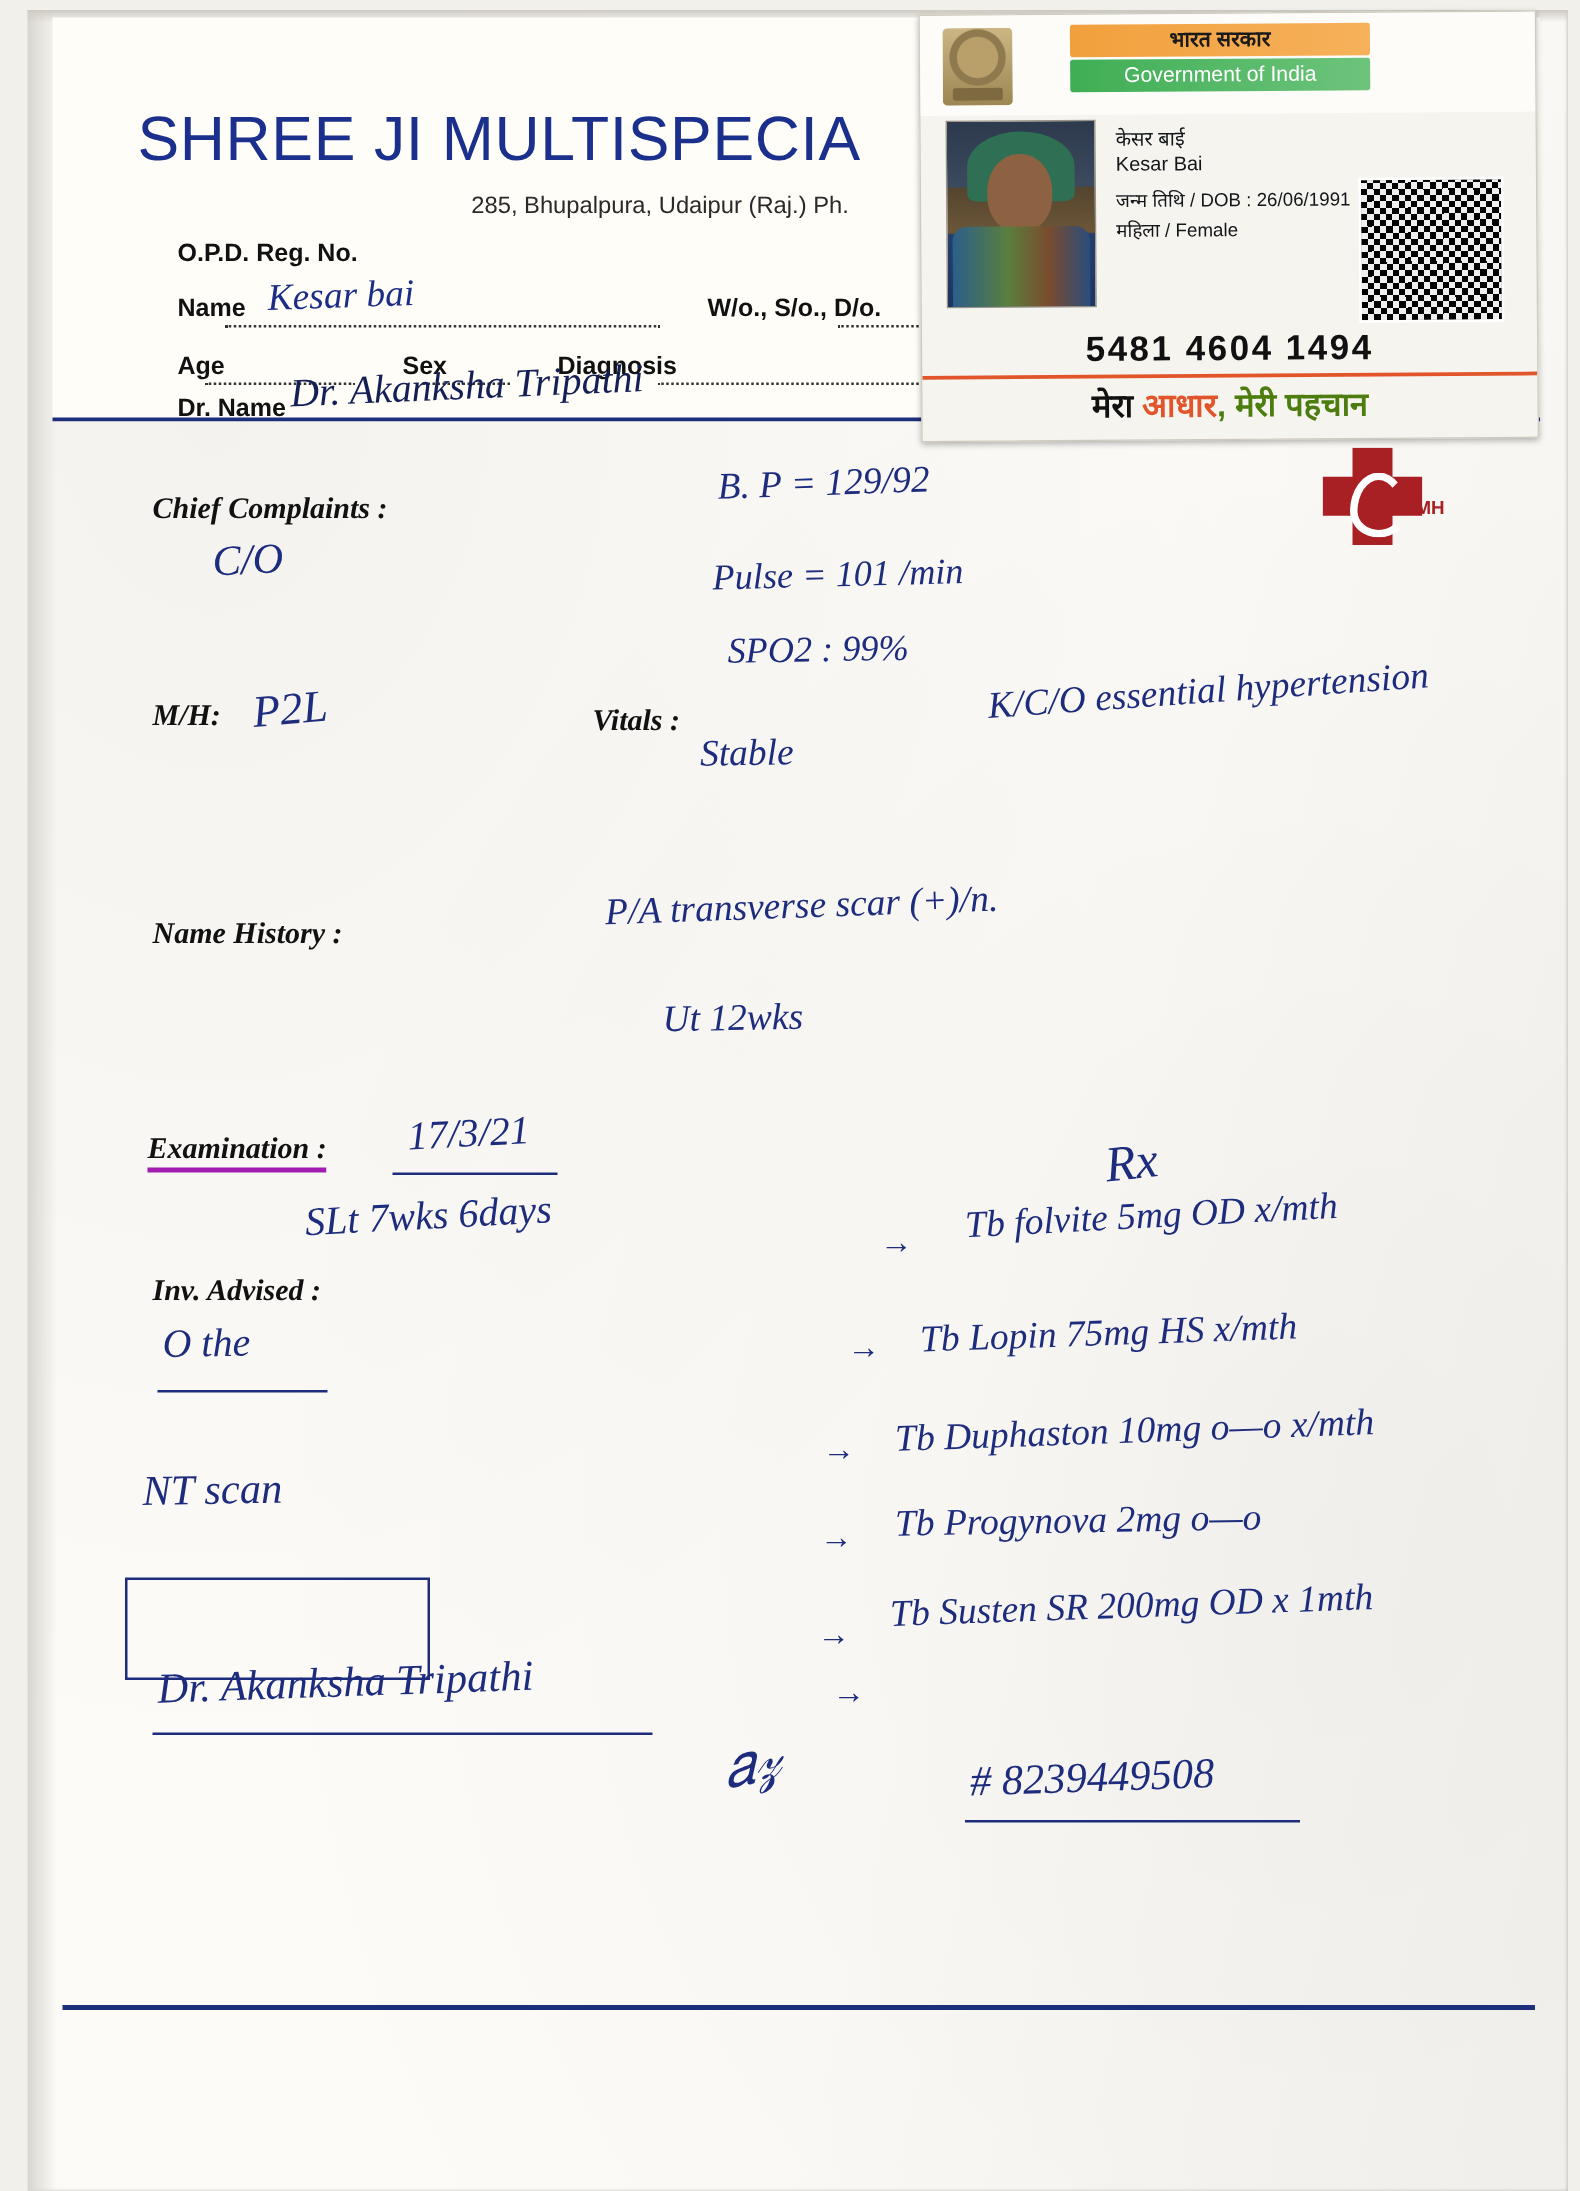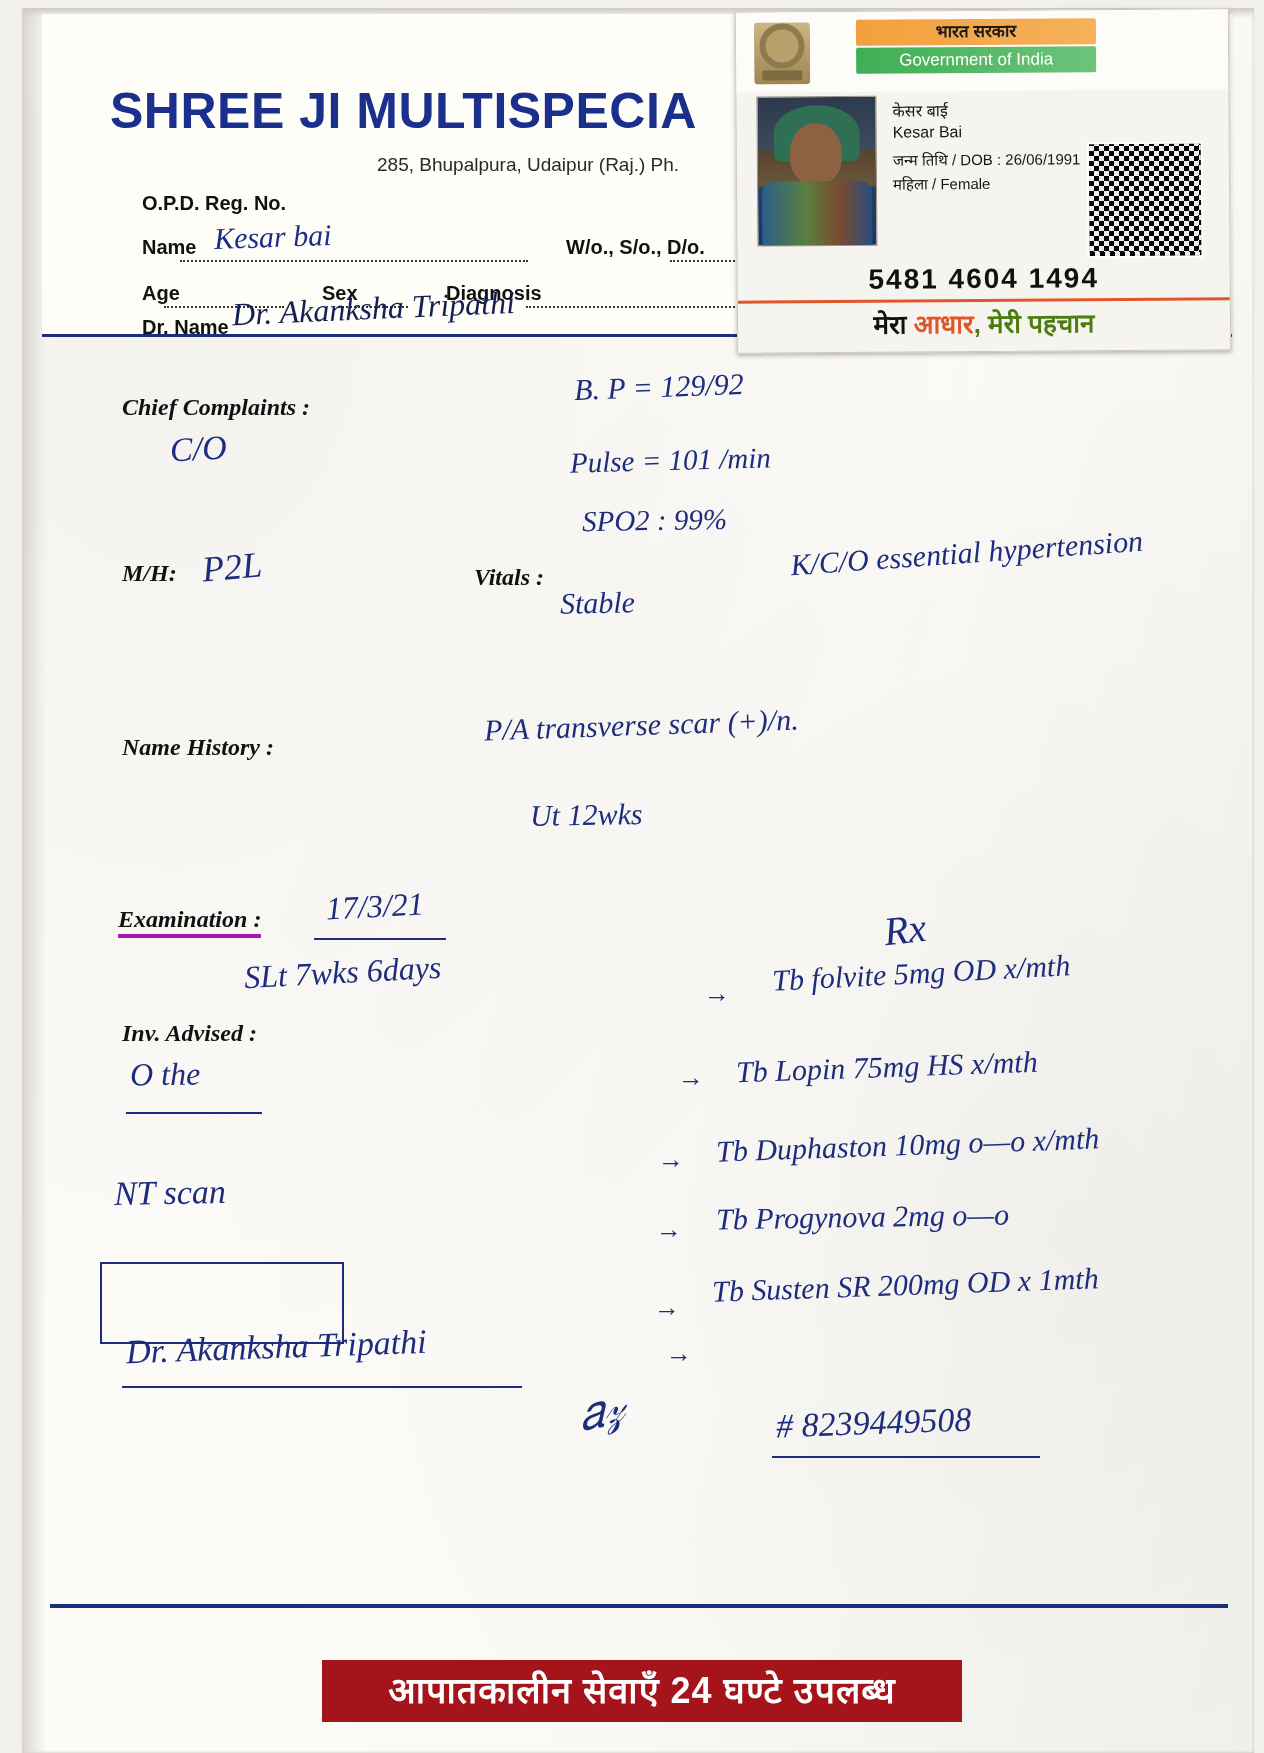--- a/index.html
+++ b/index.html
@@ -24,21 +24,21 @@
   }
   
   #letterhead{
     position:absolute;left:20px;top:6px;width:1190px;height:320px;
     background:#fffdf8;
     border-bottom:3px solid #1b2f7a;
   }
   #lh-clip{position:absolute;left:0;top:0;width:1190px;height:320px;overflow:hidden;}
   .hosp-name{
     position:absolute;left:68px;top:68px;
-    font-size:50px;font-weight:bold;letter-spacing:.5px;
+    font-size:50px;font-weight:normal;letter-spacing:.5px;
     color:#1b2f8c;font-family:"Liberation Sans",sans-serif;
     white-space:nowrap;
   }
   .hosp-addr{
     position:absolute;left:335px;top:140px;
     font-size:19px;color:#2a2a2a;white-space:nowrap;
   }
   .fieldlbl{position:absolute;font-size:20px;color:#111;font-weight:bold;white-space:nowrap;margin-left:32px;}
   .dotline{
     position:absolute;border-bottom:2px dotted #333;height:0;
@@ -217,20 +217,25 @@
     <div class="aad-txt" style="left:156px;top:112px;font-size:16px;">Kesar Bai</div>
     <div class="aad-txt" style="left:156px;top:138px;font-size:15px;">जन्म तिथि / DOB : 26/06/1991</div>
     <div class="aad-txt" style="left:156px;top:162px;font-size:15px;">महिला / Female</div>
 
     <div id="aad-qr"></div>
     <div id="aad-num">5481 4604 1494</div>
     <div id="aad-rule"></div>
     <div id="aad-slogan"><span style="color:#111">मेरा </span><span>आधार</span><span style="color:#4d7c0f">, मेरी पहचान</span></div>
   </div>
 
+  <div id="jmh-logo">
+    <div class="cross"></div>
+    <div class="swirl"></div>
+    <div class="txt">JMH</div>
+  </div>
 
   <div class="seclbl" style="left:100px;top:386px;">Chief Complaints :</div>
   <div class="seclbl" style="left:100px;top:552px;">M/H:</div>
   <div class="seclbl" style="left:452px;top:556px;">Vitals :</div>
   <div class="seclbl" style="left:100px;top:726px;">Name History :</div>
   <div class="seclbl ul" style="left:96px;top:898px;">Examination :</div>
   <div class="seclbl" style="left:100px;top:1012px;">Inv. Advised :</div>
 
   <div class="hwrt" style="left:148px;top:422px;font-size:34px;transform:rotate(-3deg);">C/O</div>
 
@@ -278,14 +283,13 @@
   <div class="arrow" style="left:644px;top:1330px;">→</div>
 
   <div class="hwrt" style="left:754px;top:1396px;font-size:34px;transform:rotate(-2deg);"># 8239449508</div>
   <div class="ulline" style="left:750px;top:1448px;width:268px;"></div>
 
   <div class="hwrt" style="left:104px;top:1320px;font-size:34px;transform:rotate(-2deg);">Dr. Akanksha Tripathi</div>
   <div class="ulline" style="left:100px;top:1378px;width:400px;"></div>
   <div class="hwrt" style="left:556px;top:1376px;font-size:46px;transform:rotate(-12deg);font-family:'Liberation Serif',serif;">𝑎𝓏</div>
 
   <div id="bot-rule"></div>
-  <div id="bot-band">आपातकालीन सेवाएँ 24 घण्टे उपलब्ध</div>
 </div>
 
 </body></html>

